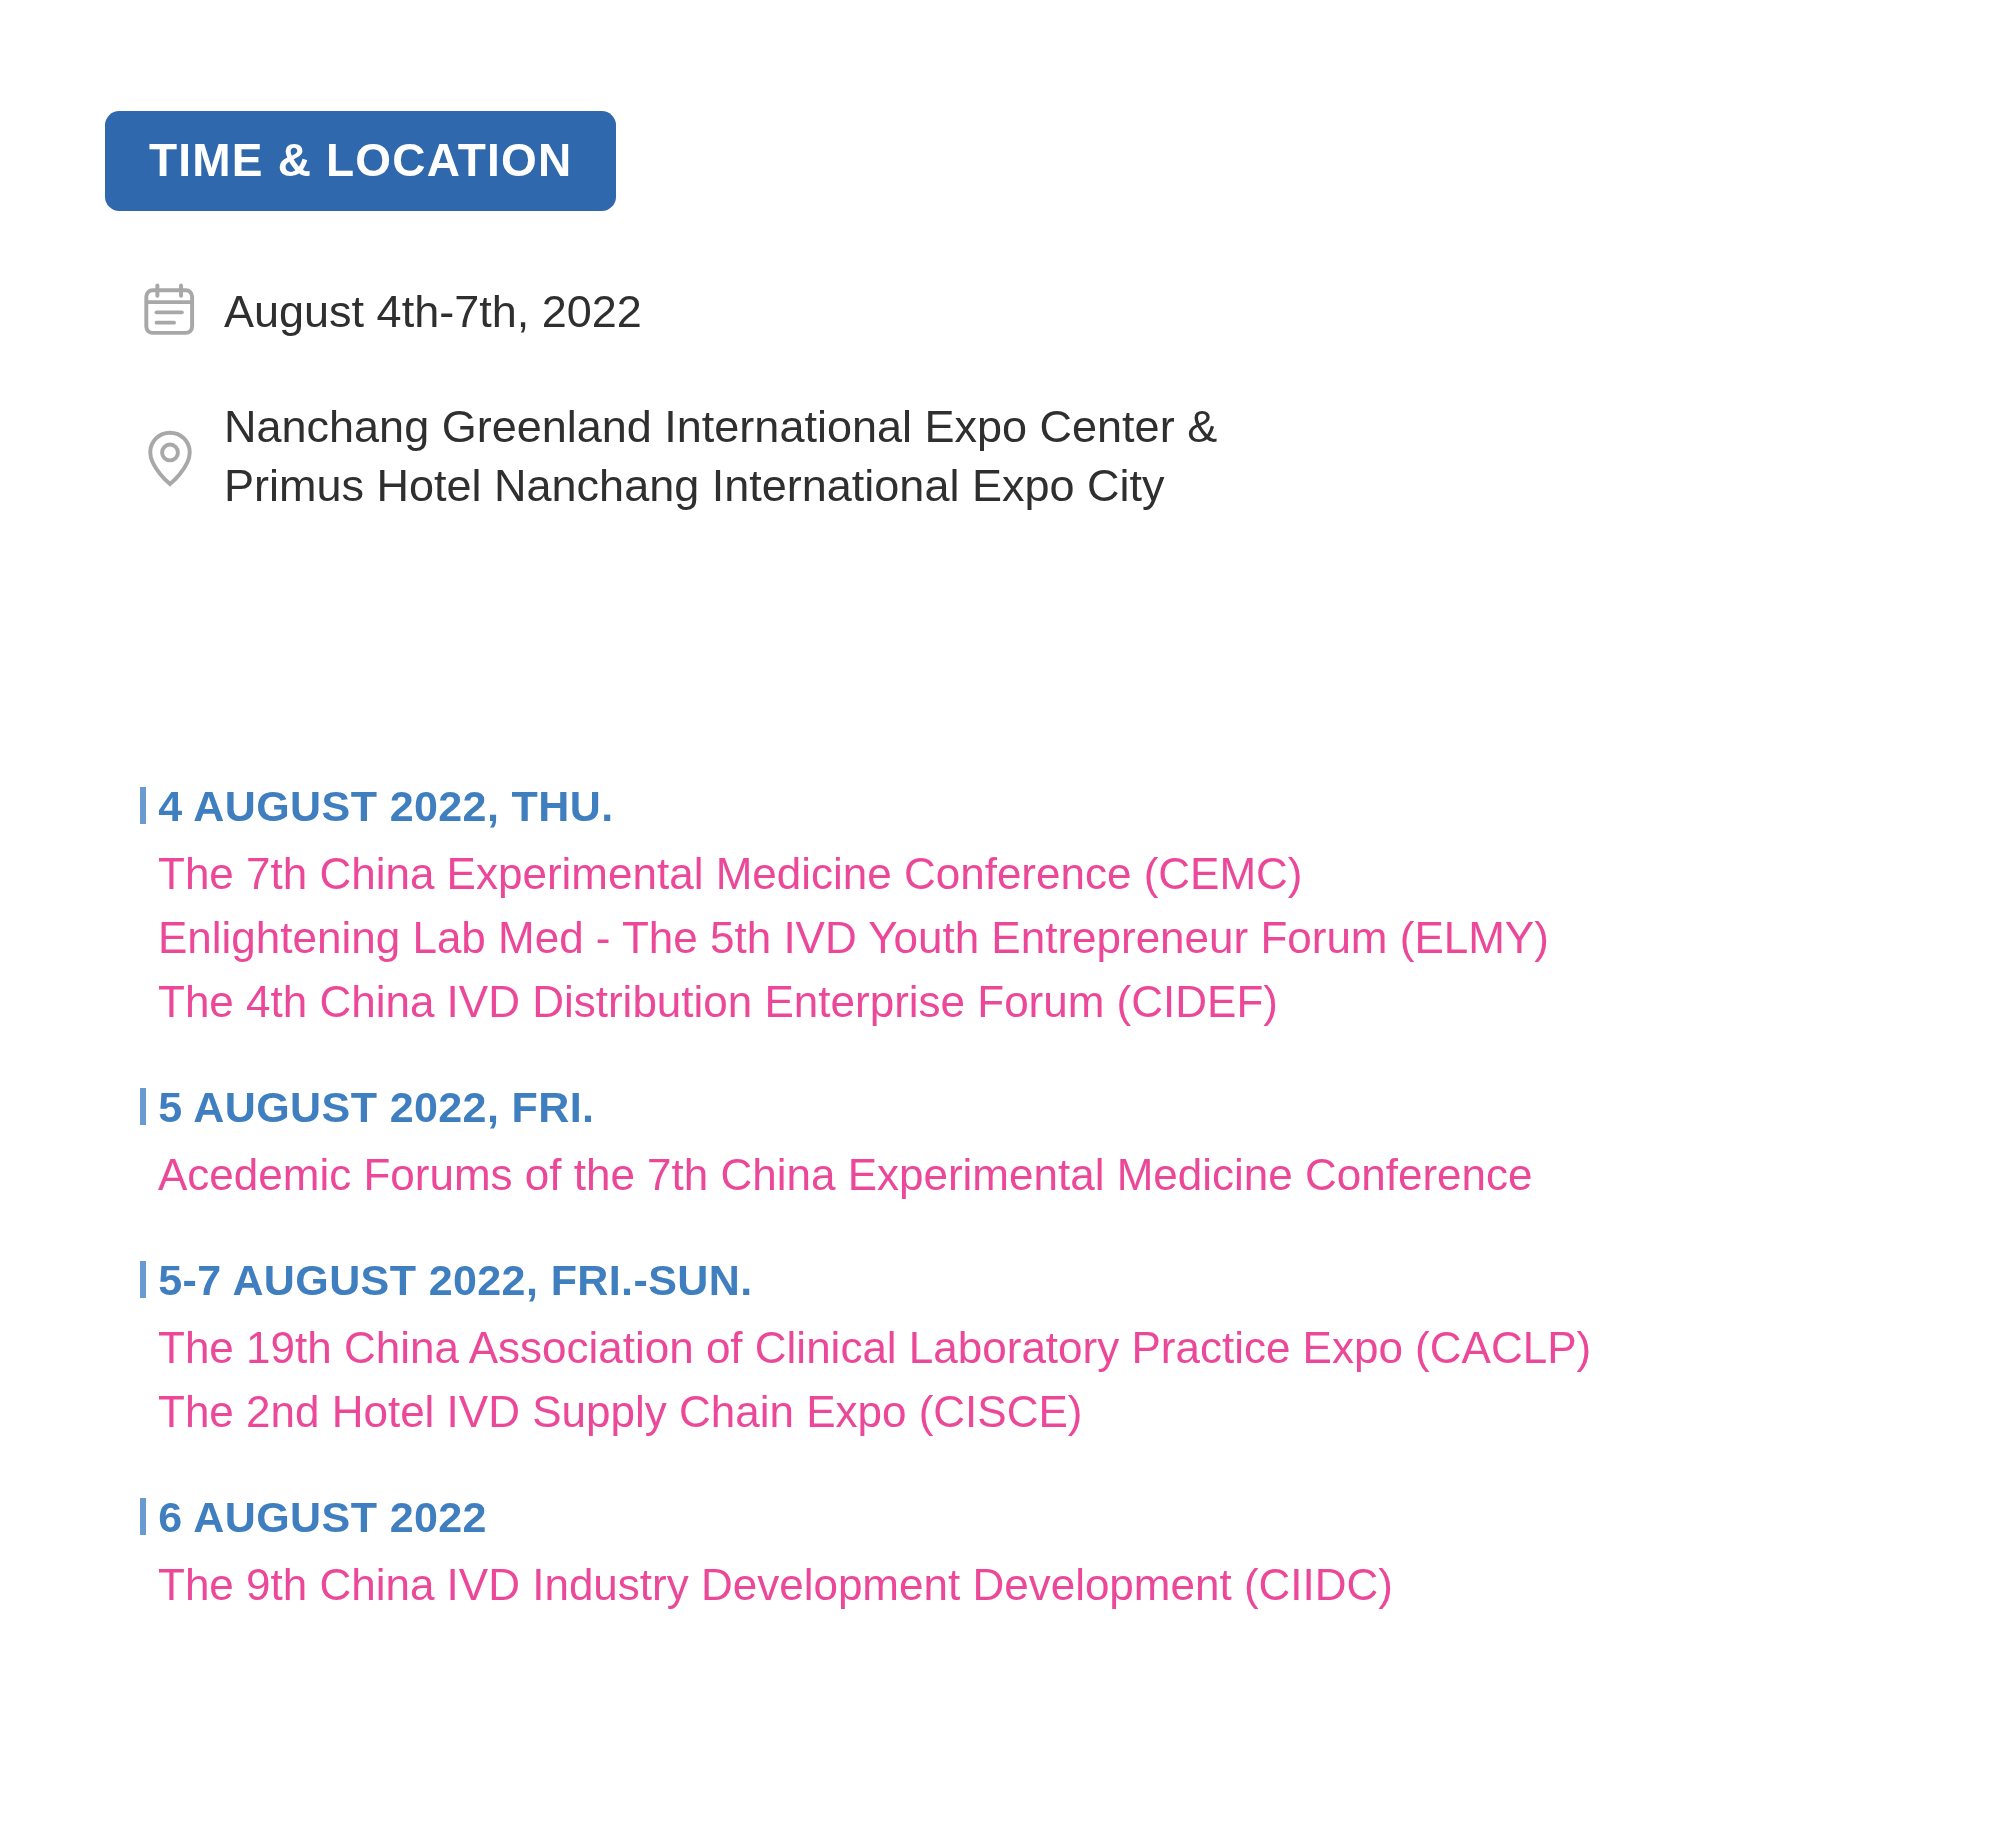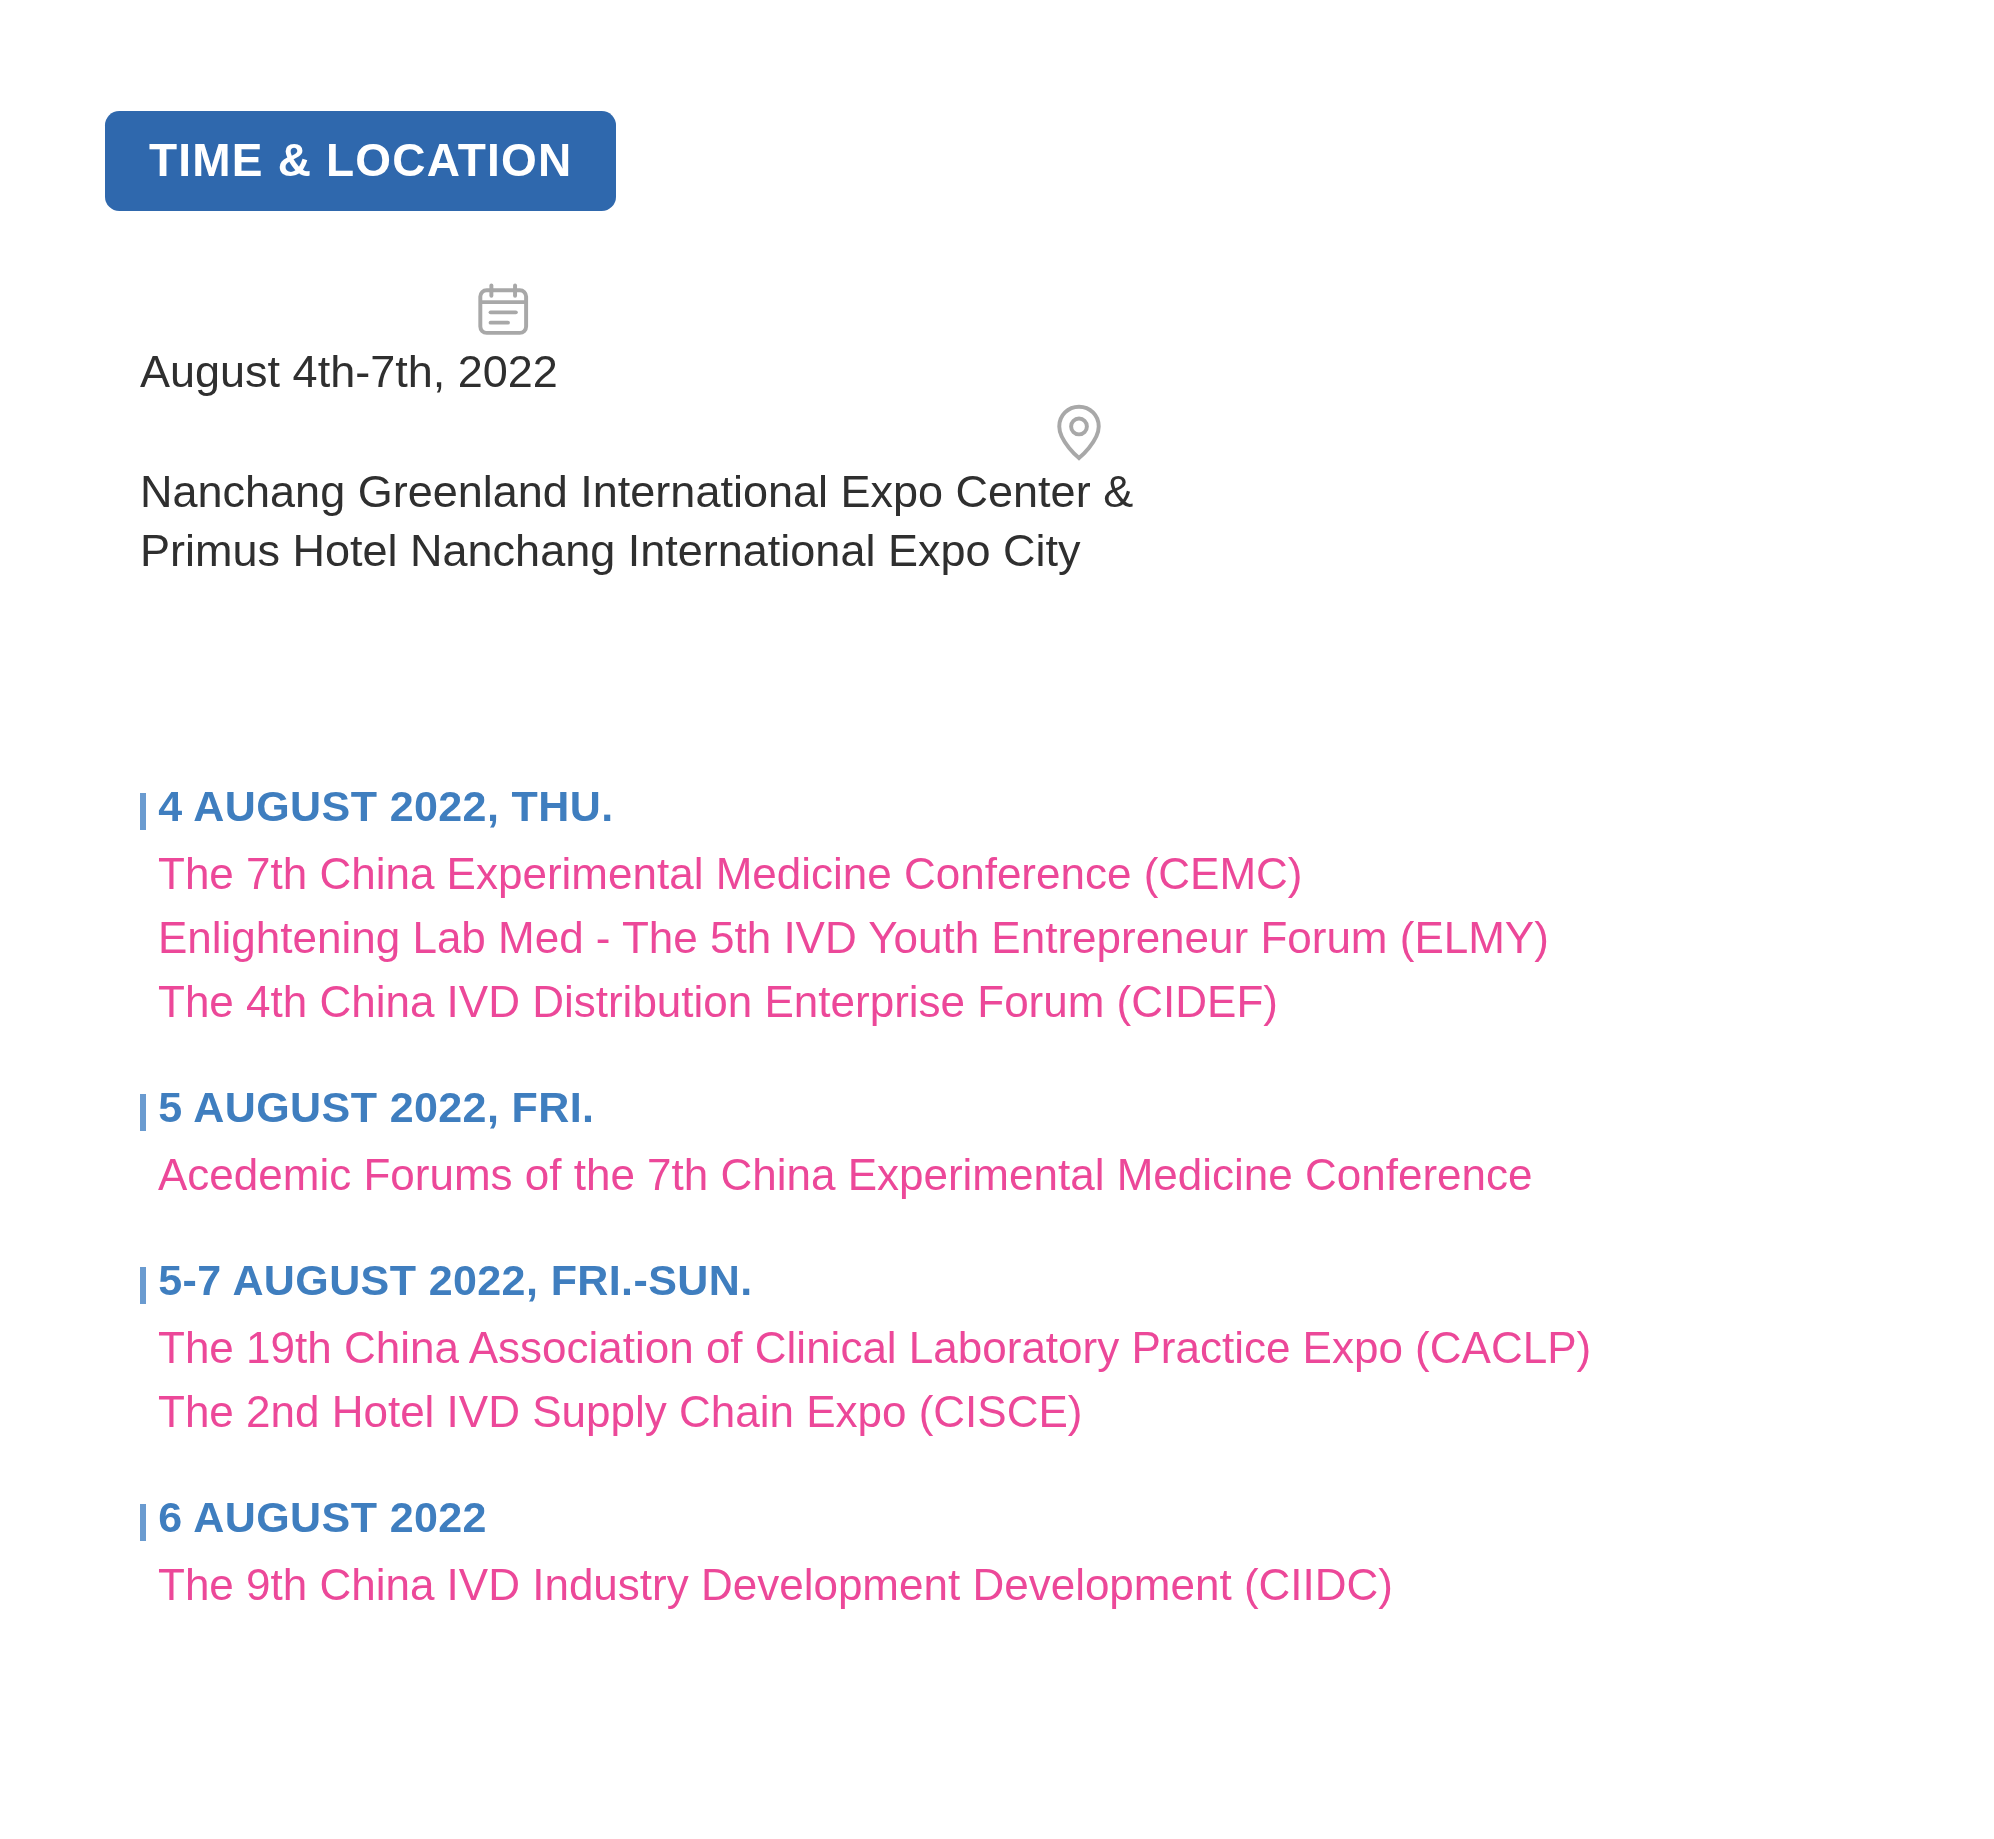--- a/index.html
+++ b/index.html
@@ -44,22 +44,21 @@
   .pill-activities {
     position: absolute;
     left: 105px;
     top: 610px;
   }
 
   
   .info-row {
     position: absolute;
     display: flex;
-    align-items: flex-end;
-    flex-direction: column;
+    align-items: center;
   }
   .row-date { left: 140px; top: 280px; }
   .row-venue { left: 140px; top: 397px; }
 
   .info-icon {
     width: 60px;
     height: 60px;
     flex: 0 0 60px;
     margin-right: 24px;
     position: relative;
@@ -81,21 +80,21 @@
     position: absolute;
     left: 140px;
     top: 782px;
     width: 1747px;
   }
   .act-group { margin-bottom: 49px; }
   .act-group:last-child { margin-bottom: 16px; }
 
   .act-date {
     display: flex;
-    align-items: center;
+    align-items: flex-start;
     font-size: 43px;
     font-weight: bold;
     color: #3f7ebf;
     letter-spacing: 0.4px;
     margin-bottom: 11px;
   }
   .act-bar {
     display: inline-block;
     width: 5.6px;
     height: 37px;

